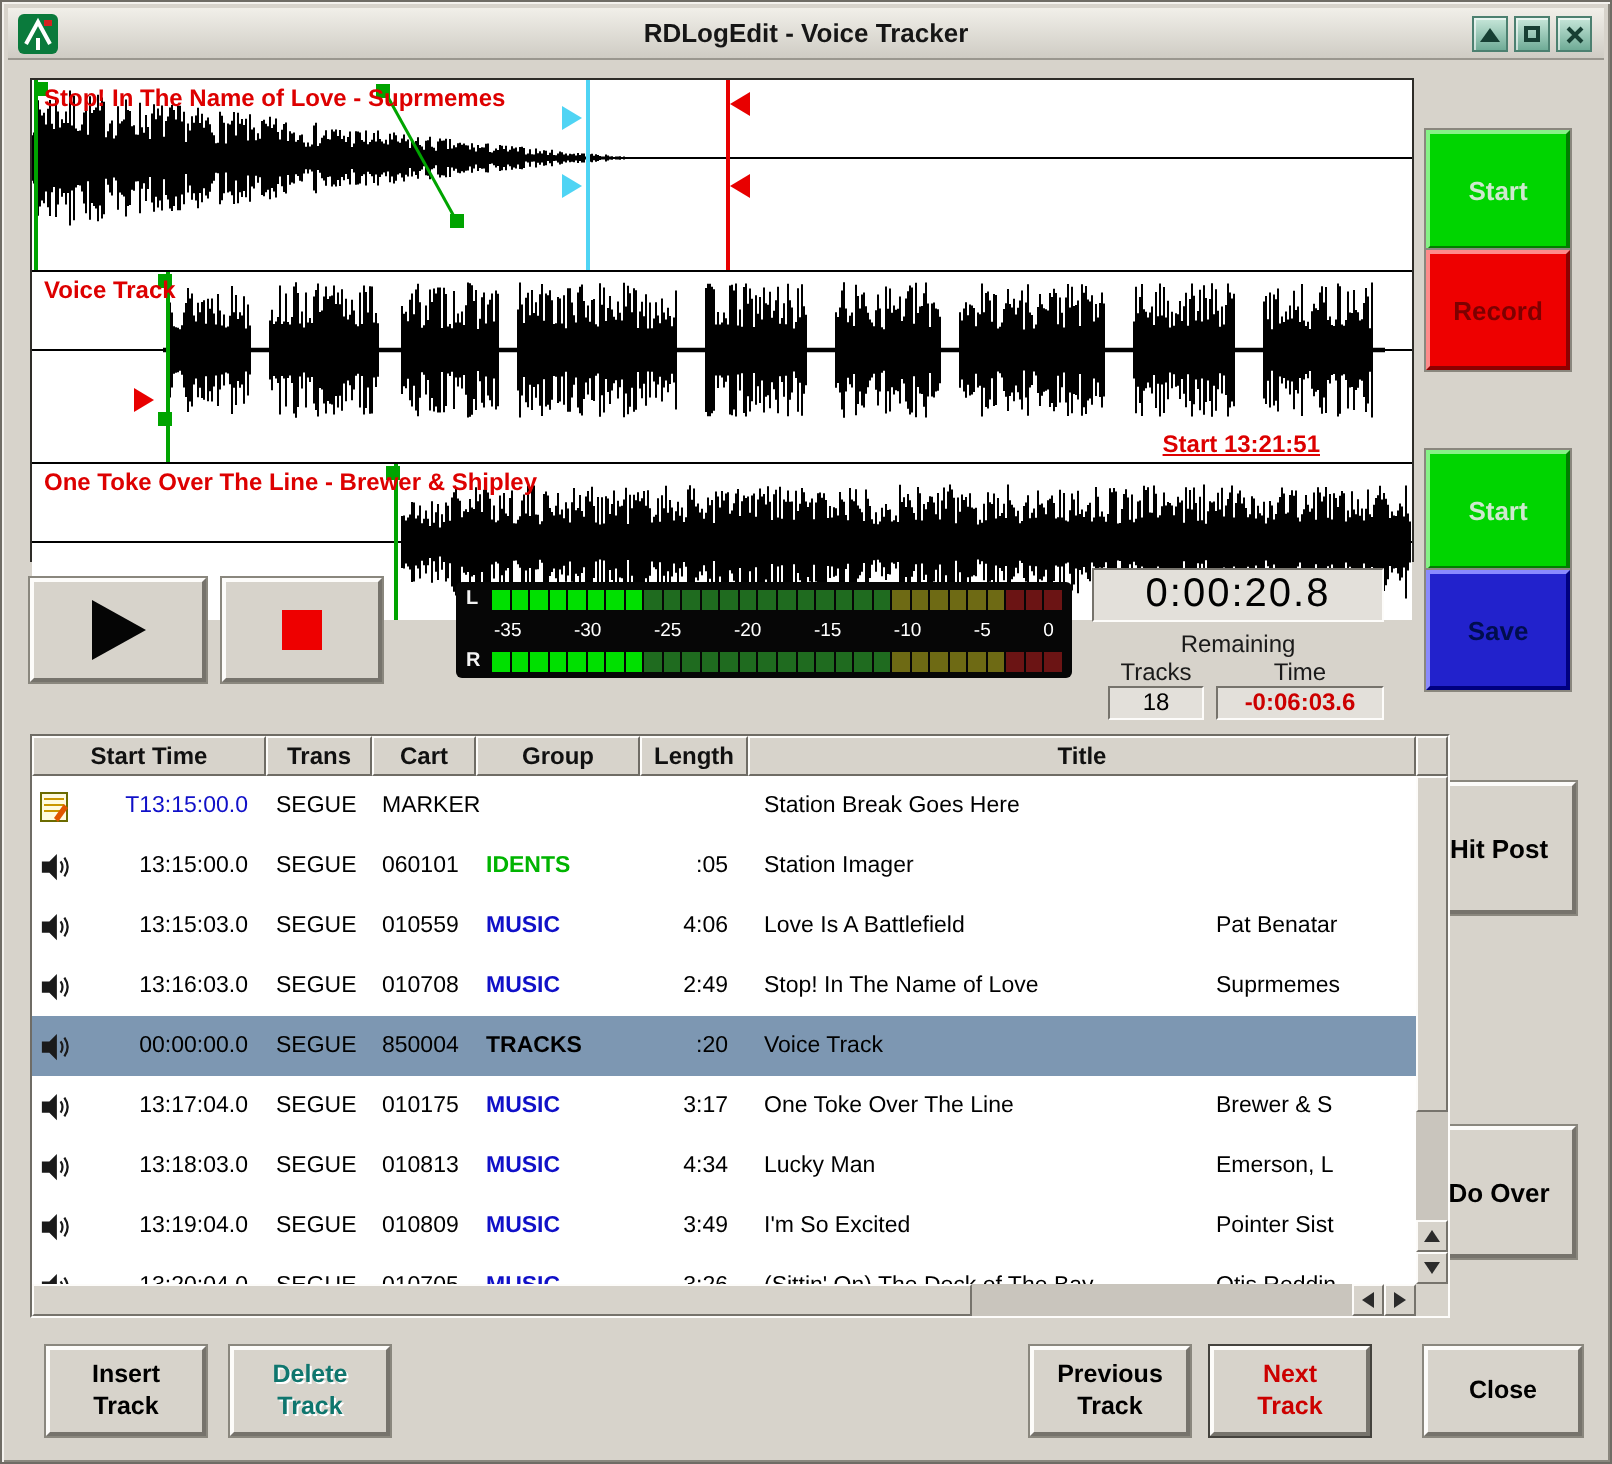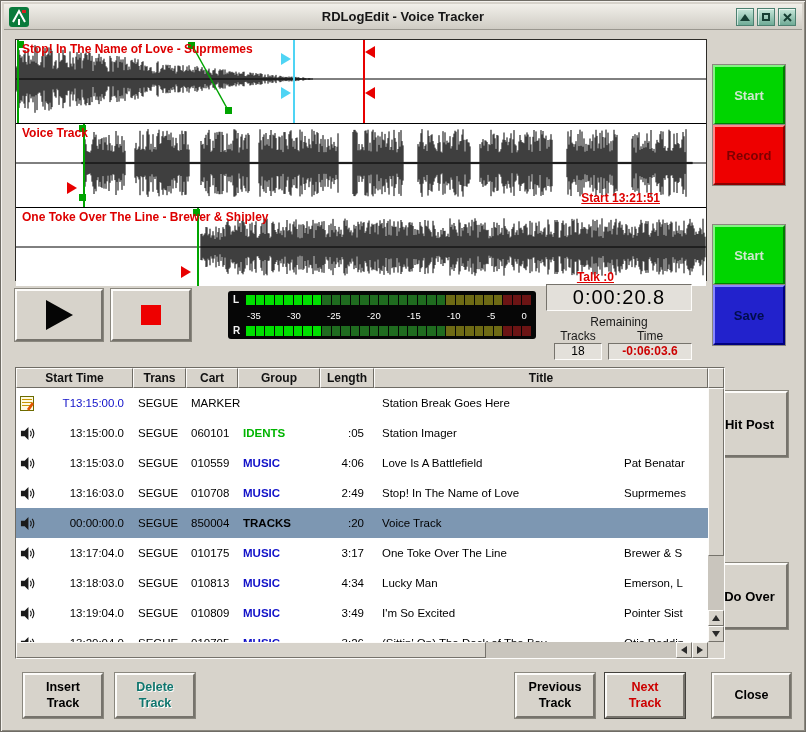--- a/index.html
+++ b/index.html
@@ -20,21 +20,21 @@
   .title-text{position:absolute;left:0;right:0;text-align:center;font-size:13px;font-weight:bold;color:#161616;}
   .tb-btns{position:absolute;right:6px;top:4px;display:flex;gap:3px;z-index:2;}
   .tbbtn{width:18px;height:18px;display:flex;align-items:center;justify-content:center;
     background:linear-gradient(#c8e7da,#6fab96);border:1px solid #4c8070;
     box-shadow:inset 1px 1px 0 rgba(255,255,255,.6);cursor:pointer;}
   .tri-up{width:0;height:0;border-left:5px solid transparent;border-right:5px solid transparent;border-bottom:7px solid #173f33;}
   .maxbox{width:8px;height:8px;border:2px solid #173f33;display:block;}
 
   
   .wave-stack{position:absolute;left:14px;top:38px;width:692px;height:242px;border:1px solid #2e2c28;background:#fff;}
-  .wpanel{position:relative;height:84px;border-bottom:1px solid #000;background:#fff;overflow:hidden;}
+  .wpanel{position:relative;height:96px;border-bottom:1px solid #000;background:#fff;overflow:hidden;}
   .wpanel:last-child{height:78px;border-bottom:none;}
   .wsvg,.overlay{position:absolute;left:0;top:0;}
   .overlay{pointer-events:none;}
   .wtitle{position:absolute;left:6px;top:2px;color:var(--track-title-red);font-size:12px;font-weight:bold;}
   .wannot{position:absolute;bottom:2px;color:var(--track-title-red);font-size:12px;font-weight:bold;text-decoration:underline;}
   .mline{position:absolute;top:0;bottom:0;width:2px;}
   .mline.green{background:#00a400;}
   .mline.cyan{background:#4fd4f4;width:2px;}
   .mline.red{background:#e80000;width:2px;}
   .msq{position:absolute;width:7px;height:7px;background:#00a400;}
@@ -91,21 +91,21 @@
   .trow{display:grid;grid-template-columns:117px 53px 52px 82px 54px 1fr;height:30px;align-items:center;
     font-size:11.5px;color:#000;background:#fff;}
   .trow.sel{background:var(--selection-blue);}
   .c0{display:flex;align-items:center;padding-left:3px;}
   .ricon{width:16px;height:16px;display:inline-flex;align-items:center;justify-content:center;}
   .rtime{flex:1;text-align:right;padding-right:9px;}
   .c1,.c2{padding-left:5px;}
   .c3{padding-left:5px;font-weight:bold;}
   .c4{text-align:right;padding-right:10px;}
   .c5{position:relative;height:100%;display:flex;align-items:center;padding-left:8px;overflow:hidden;white-space:nowrap;}
-  .artist{position:absolute;left:250px;top:50%;transform:translateY(-50%);white-space:nowrap;}
+  .artist{position:absolute;left:234px;top:50%;transform:translateY(-50%);white-space:nowrap;}
 
   
   .vscroll{position:absolute;top:20px;right:0;width:16px;bottom:16px;background:#c9c5bd;}
   .vthumb{position:absolute;left:0;right:0;top:0;height:168px;background:#d7d3cb;
     border:1px solid;border-color:#fdfcfa #76736c #76736c #fdfcfa;}
   .hscroll{position:absolute;left:0;bottom:0;height:16px;right:16px;background:#c9c5bd;}
   .hthumb{position:absolute;top:0;bottom:0;left:0;width:470px;background:#d7d3cb;
     border:1px solid;border-color:#fdfcfa #76736c #76736c #fdfcfa;}
   .sbtn{position:absolute;width:16px;height:16px;background:#d7d3cb;display:flex;align-items:center;justify-content:center;
     border:1px solid;border-color:#fdfcfa #76736c #76736c #fdfcfa;cursor:pointer;}

